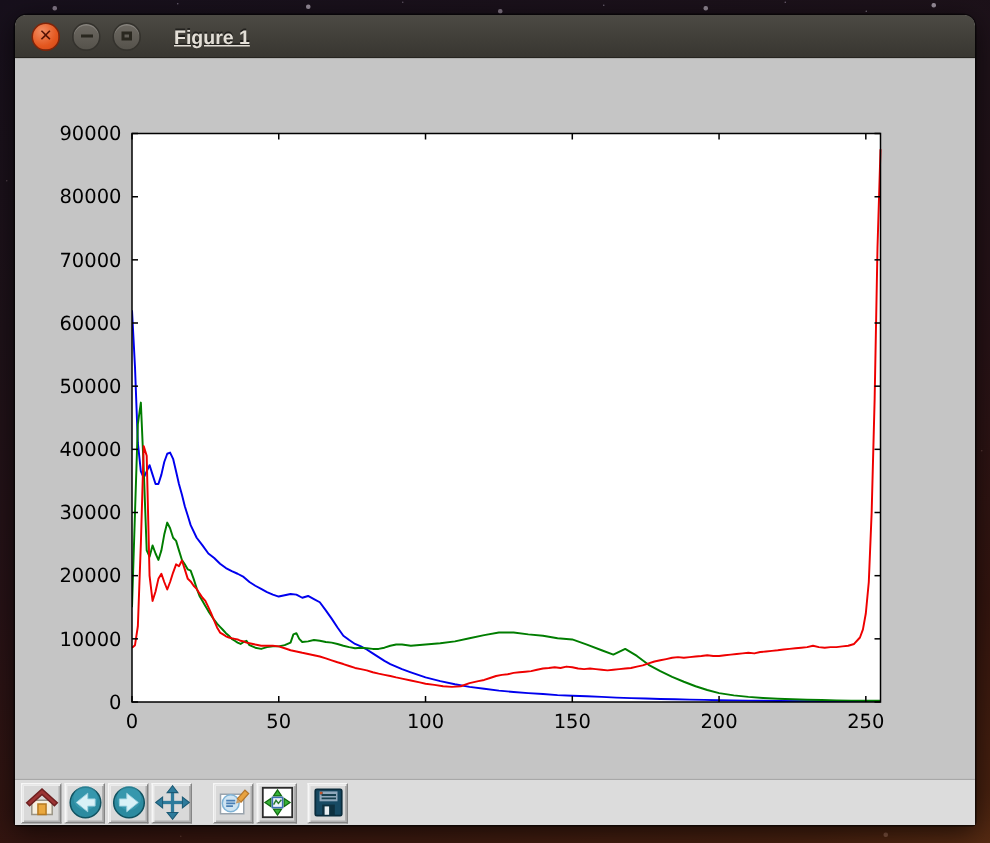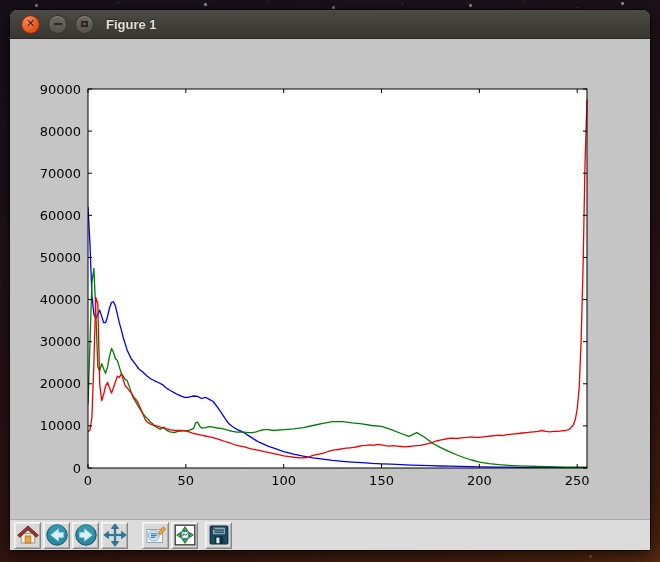--- a/index.html
+++ b/index.html
@@ -31,21 +31,21 @@
     border-bottom:1px solid #26241f;
     display:flex;align-items:center;padding-left:11px;
   }
   .wbtn{width:19px;height:19px;border-radius:50%;margin-right:8px;
     display:flex;align-items:center;justify-content:center;box-sizing:border-box;cursor:default;}
   .wbtn.close{background:radial-gradient(circle at 35% 28%,#f28e63,#e4571f 60%,#cf4718);border:1px solid #802408;}
   .wbtn.close .x{font:700 11px/1 "DejaVu Sans",sans-serif;color:#541204;margin-top:-1px;}
   .wbtn.plain{background:linear-gradient(#6d6962,#55524b);border:1px solid #34322d;box-shadow:inset 0 1px 0 rgba(255,255,255,.18);}
   .glyph-min{width:8px;height:2px;background:#29271f;}
   .glyph-max{width:7px;height:6px;border:2px solid #29271f;box-sizing:border-box;background:transparent;}
-  .title{color:#e3dfd7;font:700 13px "Liberation Sans",sans-serif;margin-left:4px;text-shadow:0 -1px 0 rgba(0,0,0,.5);}
+  .title{color:#e3dfd7;font:700 13px "Liberation Sans",sans-serif;margin-left:14px;text-shadow:0 -1px 0 rgba(0,0,0,.5);text-decoration:underline;}
   .canvas-area{position:relative;flex:0 0 480px;height:480px;background:#c5c5c5;}
   .canvas-area svg{position:absolute;left:0;top:0;}
   .toolbar{
     flex:1;background:#dcdcdc;border-top:1px solid #a8a8a8;
     display:flex;align-items:center;padding-left:4px;
   }
   .tbtn{width:27px;height:27px;margin-right:2px;background:#d9d9d9;
     border:1px solid;border-color:#f6f6f6 #858585 #858585 #f6f6f6;
     box-shadow:inset 1px 1px 0 #ececec, inset -1px -1px 0 #b0b0b0;
     display:flex;align-items:center;justify-content:center;box-sizing:border-box;cursor:default;}

